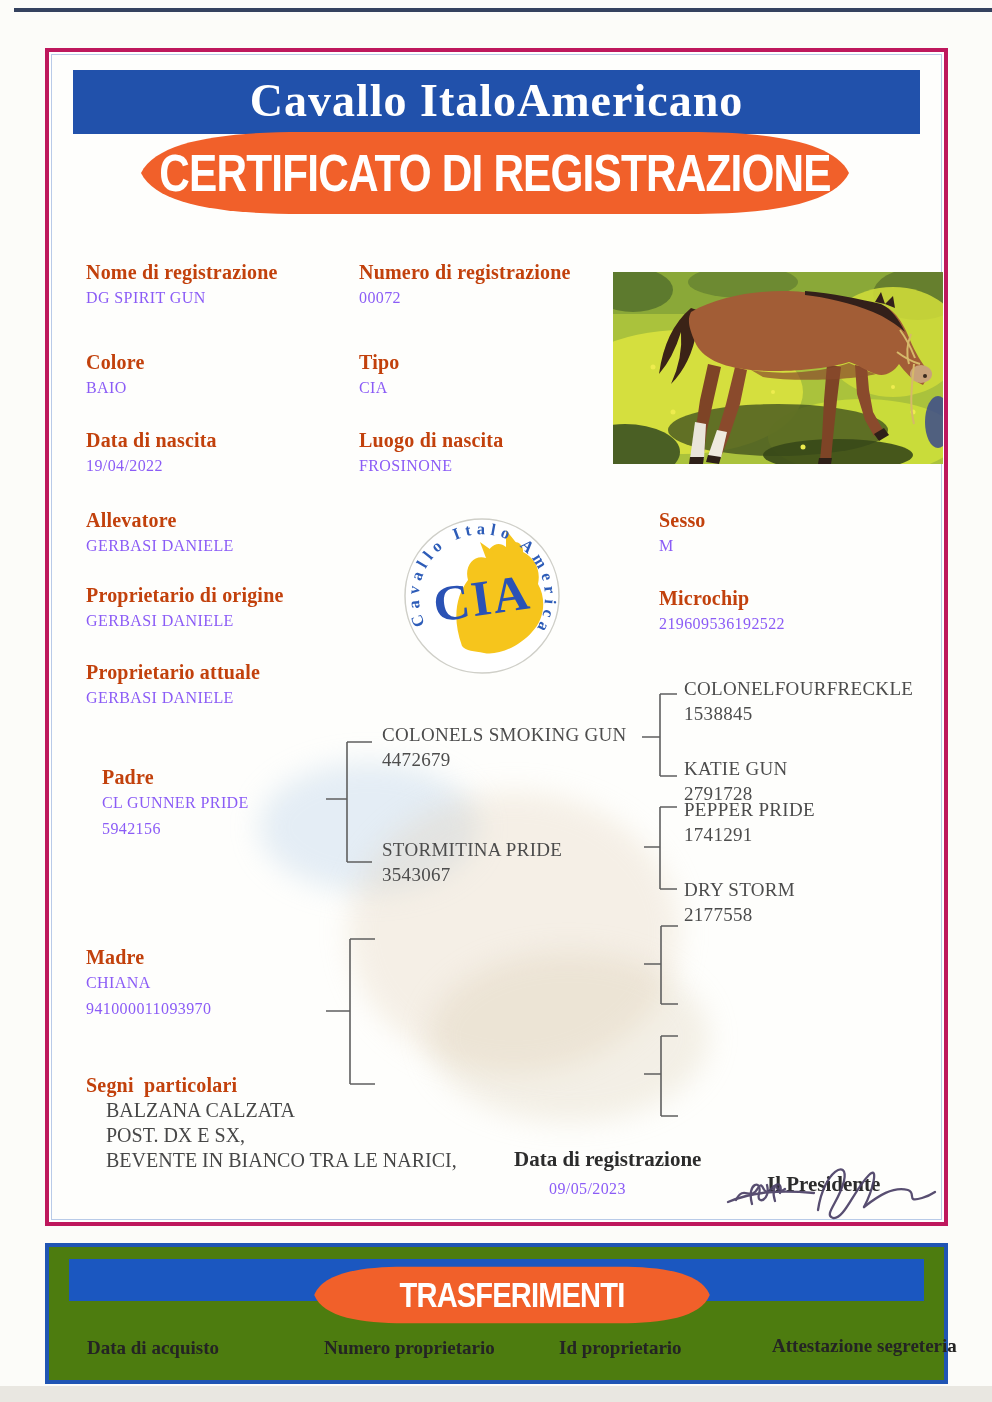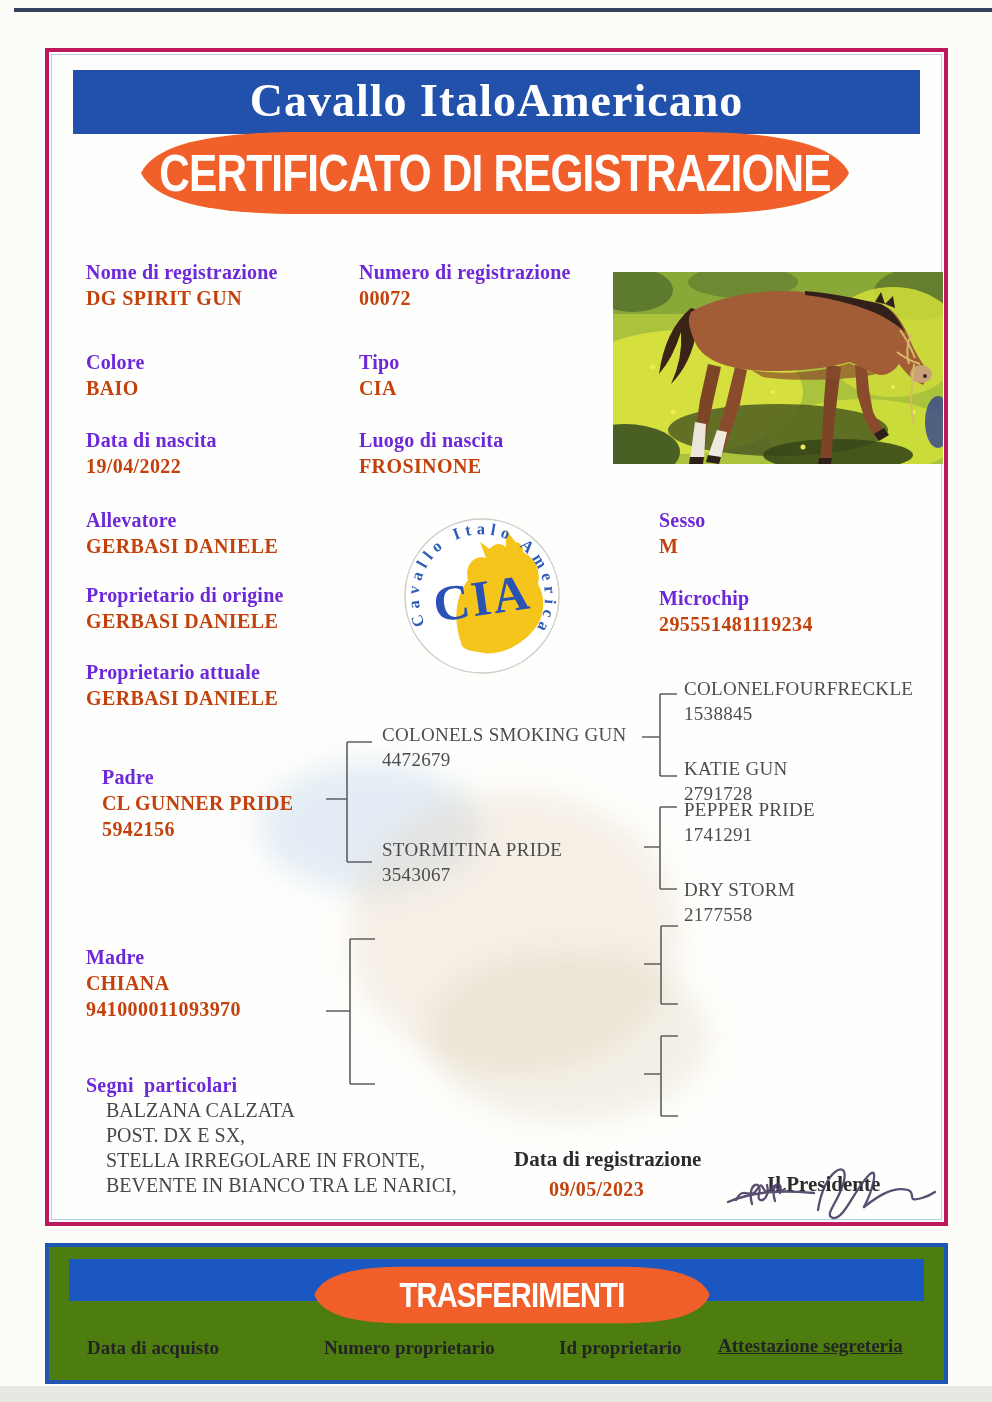--- a/index.html
+++ b/index.html
@@ -17,22 +17,22 @@
   .band-title{width:100%;height:64px;line-height:62px;text-align:center;color:#ffffff;
               font-weight:700;font-size:46px;letter-spacing:1px;}
 
   .banner{position:absolute;left:88px;top:76px;width:716px;height:90px;}
   .banner svg{position:absolute;left:0;top:0;width:100%;height:100%;}
   .banner-text{position:absolute;left:0;top:0;width:100%;height:100%;display:flex;
                align-items:center;justify-content:center;color:#fff;
                font-family:"Liberation Sans", sans-serif;font-weight:700;font-size:51px;
                transform:scaleX(.83);letter-spacing:-1px;white-space:nowrap;}
 
-  .lbl{font-weight:700;font-size:20px;line-height:26px;color:#6d28d9;letter-spacing:.2px;white-space:pre;}
-  .val{font-weight:700;font-size:20px;line-height:26px;color:#c2410c;letter-spacing:.4px;white-space:nowrap;}
+  .lbl{font-weight:700;font-size:20px;line-height:26px;color:#c2410c;letter-spacing:.2px;white-space:pre;}
+  .val{font-weight:400;font-size:16px;line-height:26px;color:#8b5cf6;letter-spacing:.4px;white-space:nowrap;}
   .ped{font-weight:400;font-size:19px;line-height:25px;color:#4c4c4c;letter-spacing:.3px;white-space:nowrap;}
   .seg{font-weight:400;font-size:20px;line-height:25px;color:#474747;white-space:nowrap;margin-left:20px;}
 
   .photo{position:absolute;left:564px;top:220px;width:330px;height:192px;}
   .logo{position:absolute;left:353px;top:464px;width:160px;height:160px;}
   .tree{position:absolute;left:255px;top:610px;width:420px;height:480px;}
   .wm{position:absolute;border-radius:50%;filter:blur(14px);}
 
   .tbox{position:absolute;left:45px;top:1243px;width:895px;height:133px;
         border:4px solid #2055b4;background:#4d7c0f;}
@@ -104,21 +104,21 @@
       <div class="lbl">Luogo di nascita</div>
       <div class="val">FROSINONE</div>
     </div>
 
     <div class="abs" style="left:610px;top:455px;">
       <div class="lbl">Sesso</div>
       <div class="val">M</div>
     </div>
     <div class="abs" style="left:610px;top:533px;">
       <div class="lbl">Microchip</div>
-      <div class="val">295551481119234</div>
+      <div class="val">219609536192522</div>
     </div>
 
     <svg class="photo" viewBox="0 0 330 192">
       <rect width="330" height="192" fill="#aac23c"></rect>
       <rect width="330" height="42" fill="#8aa838"></rect>
       <ellipse cx="20" cy="18" rx="40" ry="22" fill="#5d7a2e"></ellipse>
       <ellipse cx="130" cy="10" rx="55" ry="16" fill="#6d8a32"></ellipse>
       <ellipse cx="305" cy="22" rx="45" ry="26" fill="#667f2e"></ellipse>
       <ellipse cx="70" cy="120" rx="120" ry="62" fill="#d9e23e" opacity=".9"></ellipse>
       <ellipse cx="280" cy="70" rx="70" ry="55" fill="#cdda3a" opacity=".9"></ellipse>
@@ -220,21 +220,20 @@
         <path d="M277,959 H301 M301,887 V1032 M301,887 H326 M301,1032 H326"></path>
         <path d="M595,912 H612 M612,874 V952 M612,874 H629 M612,952 H629"></path>
         <path d="M595,1022 H612 M612,984 V1064 M612,984 H629 M612,1064 H629"></path>
       </g>
     </svg>
 
     <div class="abs" style="left:37px;top:1020px;">
       <div class="lbl">Segni  particolari</div>
       <div class="seg">BALZANA CALZATA</div>
       <div class="seg">POST. DX E SX,</div>
-      <div class="seg">STELLA IRREGOLARE IN FRONTE,</div>
       <div class="seg">BEVENTE IN BIANCO TRA LE NARICI,</div>
     </div>
 
     <div class="abs" style="left:465px;top:1095px;font-weight:700;font-size:21px;color:#2c2c2c;">Data di registrazione</div>
     <div class="abs" style="left:500px;top:1124px;">
       <span class="val">09/05/2023</span>
     </div>
     <div class="abs" style="left:718px;top:1092px;font-weight:700;font-size:21px;color:#2c2c2c;margin-top:28px;">Il Presidente</div>
 
     <svg class="sig" viewBox="0 0 218 72">
@@ -254,18 +253,18 @@
     <div class="tband"></div>
     <div class="banner tbanner">
       <svg viewBox="0 0 716 90" preserveAspectRatio="none">
         <path d="M4,45 C20,12 90,4 165,4 L551,4 C626,4 696,12 712,45 C696,78 626,86 551,86 L165,86 C90,86 20,78 4,45 Z" fill="#f1602a"></path>
       </svg>
       <div class="banner-text tbanner-text">TRASFERIMENTI</div>
     </div>
     <div class="thead" style="left:38px;top:90px;">Data di acquisto</div>
     <div class="thead" style="left:275px;top:90px;">Numero proprietario</div>
     <div class="thead" style="left:510px;top:90px;">Id proprietario</div>
-    <div class="thead" style="left:669px;top:88px;text-decoration:underline;">Attestazione segreteria</div>
+    <div class="thead" style="left:723px;top:88px;">Attestazione segreteria</div>
   </div>
 
   <div class="bottom-strip"></div>
 
 </div>
 
 </body></html>

